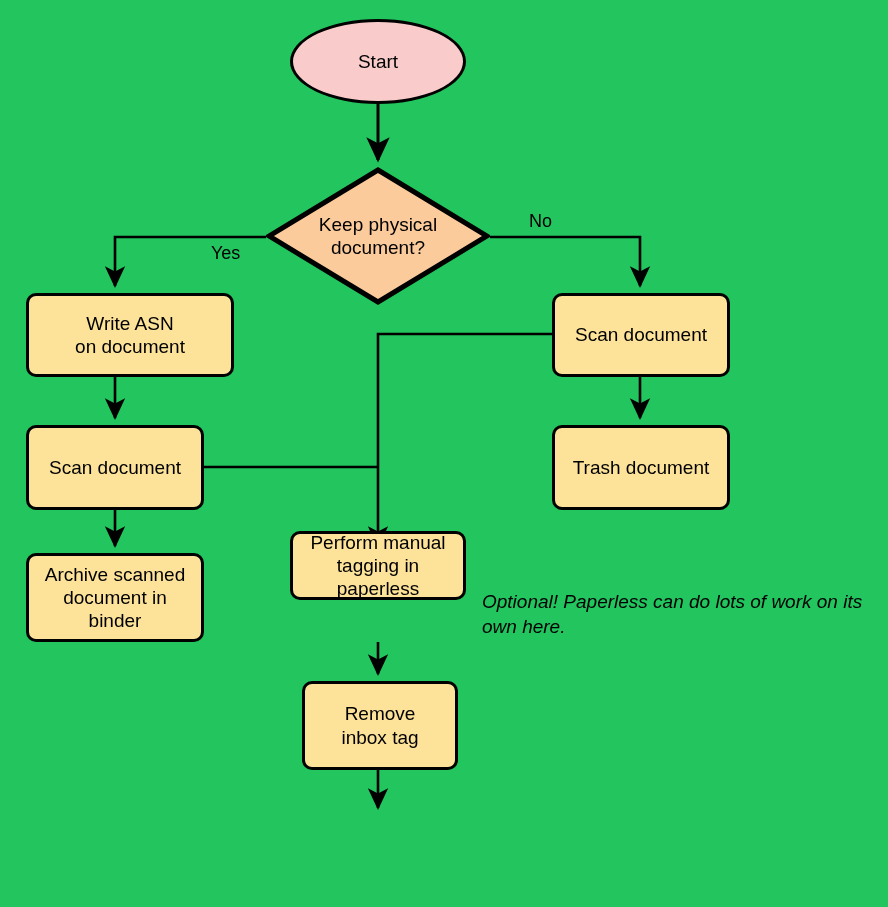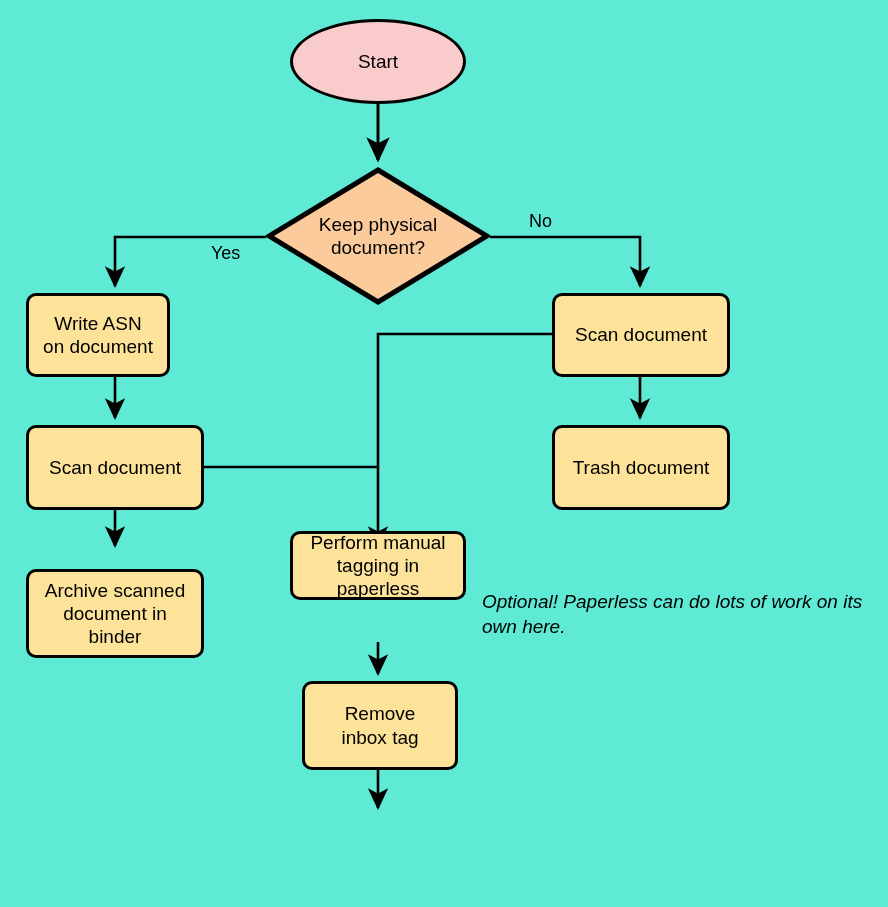--- a/index.html
+++ b/index.html
@@ -9,21 +9,21 @@
     background: #ffffff;
   }
   body {
     font-family: "Liberation Sans", sans-serif;
     -webkit-font-smoothing: antialiased;
   }
   #canvas {
     position: relative;
     width: 888px;
     height: 907px;
-    background: #5eead4;
+    background: #22c55e;
     overflow: hidden;
   }
   svg#edges {
     position: absolute;
     left: 0;
     top: 0;
     width: 888px;
     height: 907px;
   }
   .node {
@@ -119,30 +119,30 @@
   </div>
 
   <div class="node decision" style="left:266px; top:167px; width:224px; height:138px;">
     <svg class="diamond-shape" viewBox="0 0 224 138" preserveAspectRatio="none">
       <polygon points="112,3 221,69 112,135 3,69" fill="#fbcb9c" stroke="#000000" stroke-width="5" stroke-linejoin="miter" vector-effect="non-scaling-stroke"></polygon>
     </svg>
     <span class="decision-label">Keep physical
 document?</span>
   </div>
 
-  <div class="node process" style="left:26px; top:293px; width:144px; height:84px;">
+  <div class="node process" style="left:26px; top:293px; width:208px; height:84px;">
     <span>Write ASN
 on document</span>
   </div>
 
   <div class="node process" style="left:26px; top:425px; width:178px; height:85px;">
     <span>Scan document</span>
   </div>
 
-  <div class="node process" style="left:26px; top:553px; width:178px; height:89px;margin-top:16px;">
+  <div class="node process" style="left:26px; top:553px; width:178px; height:89px;">
     <span>Archive scanned
 document in
 binder</span>
   </div>
 
   <div class="node process" style="left:552px; top:293px; width:178px; height:84px;">
     <span>Scan document</span>
   </div>
 
   <div class="node process" style="left:552px; top:425px; width:178px; height:85px;">

